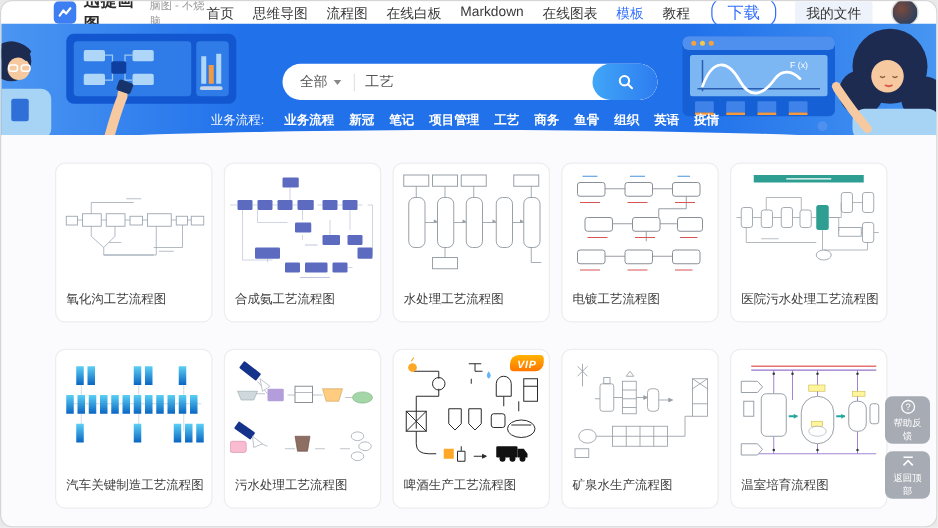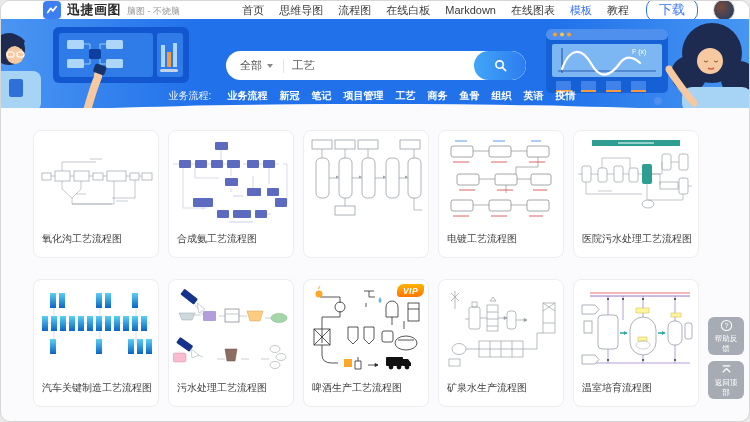--- a/index.html
+++ b/index.html
@@ -33,21 +33,21 @@
   .caret{width:0;height:0;border-left:3.5px solid transparent;border-right:3.5px solid transparent;border-top:4px solid #888;}
   .search-div{width:1px;height:14px;background:#e4e4e4;}
   .search-input{flex:1;border:none;outline:none;font-size:11.5px;color:#555;padding:0 8px;min-width:0;
         font-family:"Liberation Sans","DejaVu Sans",sans-serif;background:transparent;}
   .search-btn{width:52px;height:29px;border:none;border-radius:15px;cursor:pointer;
         background:linear-gradient(90deg,#41a6f7,#2d7cf0);display:flex;align-items:center;justify-content:center;}
   .hot-row{position:absolute;left:0;right:0;top:70px;text-align:center;z-index:3;font-size:10px;color:#fff;white-space:nowrap;}
   .hot-label{opacity:.95;margin-right:10px;}
   .hot-tag{margin:0 6px;cursor:pointer;font-weight:bold;}
   
-  .content{position:relative;padding:22px 0 0 32px;}
+  .content{position:relative;padding:22px 0 0 43px;}
   .row{display:flex;gap:9px;margin-bottom:21px;}
   .card{width:126px;height:128px;box-sizing:border-box;background:#fff;border:1px solid #ededf0;
         border-radius:8px;overflow:hidden;cursor:pointer;flex:0 0 auto;}
   .thumb{position:relative;height:98px;padding:2px 4px;box-sizing:border-box;display:flex;align-items:center;justify-content:center;}
   .thumb svg{width:100%;height:100%;}
   .card-title{font-size:10px;color:#404040;padding:3px 8px 8px;white-space:nowrap;overflow:hidden;}
   .vip{position:absolute;top:4px;right:4px;width:27px;height:13px;border-radius:7px 3px 7px 3px;
         background:linear-gradient(180deg,#ffb300,#ff7500);color:#fff;font-size:8.5px;font-weight:bold;
         font-style:italic;display:flex;align-items:center;justify-content:center;letter-spacing:.5px;}
   
@@ -72,20 +72,21 @@
     <div class="nav-links">
       <span class="nav-item">首页</span>
       <span class="nav-item">思维导图</span>
       <span class="nav-item">流程图</span>
       <span class="nav-item">在线白板</span>
       <span class="nav-item">Markdown</span>
       <span class="nav-item">在线图表</span>
       <span class="nav-item active">模板</span>
       <span class="nav-item">教程</span>
       <button class="btn-download">下载</button>
+      <button class="btn-myfiles">我的文件</button>
       <div class="avatar"></div>
     </div>
   </div>
 
   <div class="banner">
 
     <svg class="illu left" viewBox="0 0 205 89">
       <circle cx="8" cy="30" r="16" fill="#1d2b50"></circle>
       <circle cx="14" cy="36" r="9" fill="#f6c9a0"></circle>
       <path d="M0,20 q14,-10 24,2 l-4,8 q-10,-8 -20,-2 z" fill="#1d2b50"></path>
@@ -271,20 +272,21 @@
                 <line x1="44" y1="42" x2="54" y2="42"></line>
               <line x1="67" y1="42" x2="78" y2="42"></line>
                 <line x1="91" y1="42" x2="100" y2="42"></line>
               <path d="M37,62 v8 M106,62 v12 h8"></path>
             </g>
             <g fill="#98a0a8">
               <path d="M31,41 l-3,-1.5 v3 z M54,41 l-3,-1.5 v3 z M78,41 l-3,-1.5 v3 z M100,41 l-3,-1.5 v3 z"></path>
             </g>
           </svg>
         </div>
+        <div class="card-title">水处理工艺流程图</div>
       </div>
 
       <div class="card">
         <div class="thumb">
           <svg viewBox="0 0 116 88">
             <g fill="#fff" stroke="#8a8f96" stroke-width=".8">
               <rect x="8" y="10" width="22" height="11" rx="2"></rect>
                 <rect x="46" y="10" width="22" height="11" rx="2"></rect>
                 <rect x="84" y="10" width="22" height="11" rx="2"></rect>
               <rect x="14" y="38" width="22" height="11" rx="2"></rect>

